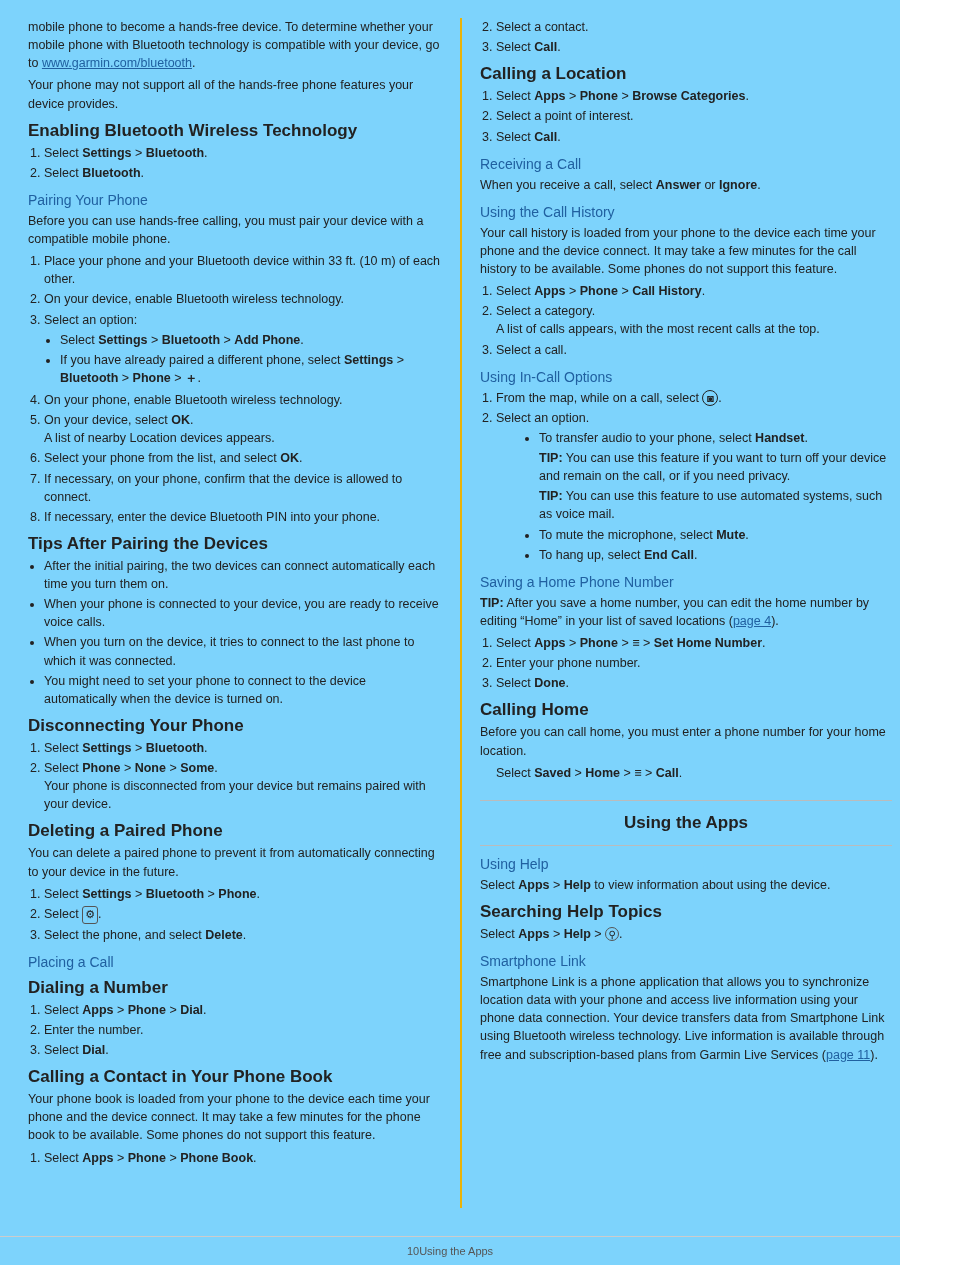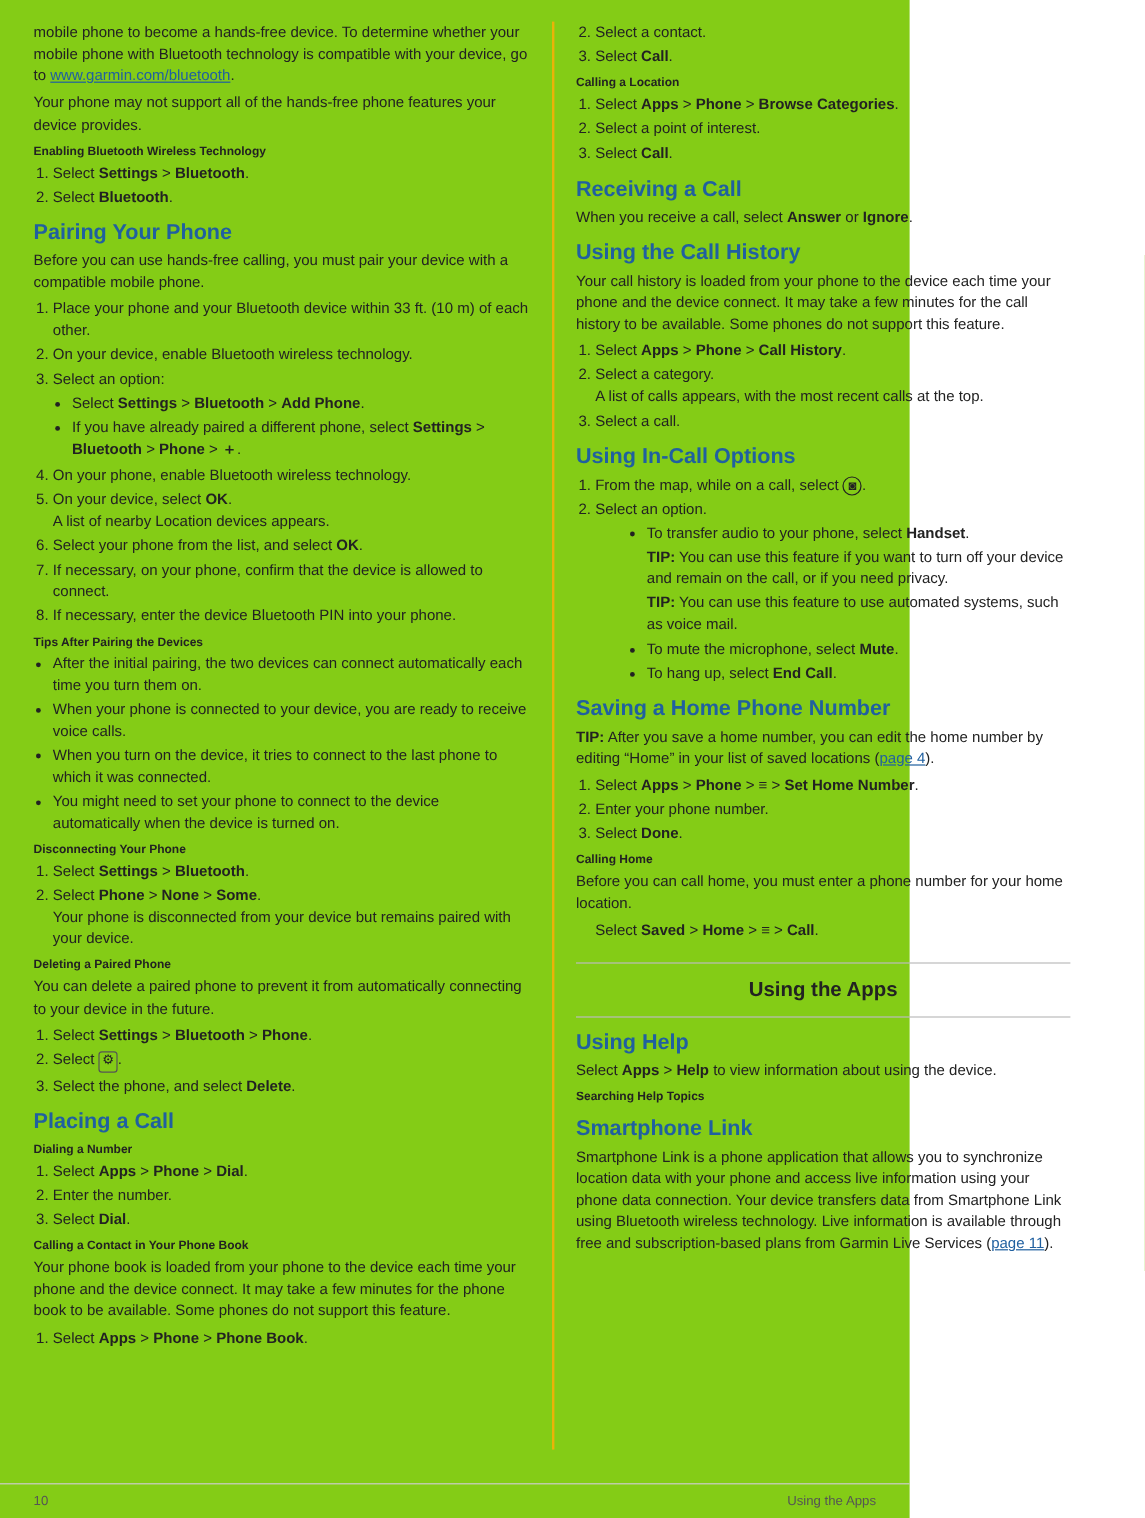--- a/index.html
+++ b/index.html
@@ -21,28 +21,28 @@
       width: 460px;
       padding: 0 18px 0 28px;
     }
     .col-right {
       width: 460px;
       padding: 0 28px 0 18px;
       border-left: 2px solid #eab308;
     }
     .section-heading {
       color: #2060a0;
-      font-size: 18px;
-      font-weight: bold;
+      font-size: 14px;
+      font-weight: normal;
       margin-bottom: 4px;
       margin-top: 10px;
     }
     .sub-heading {
       font-weight: bold;
-      font-size: 10px;
+      font-size: 17px;
       margin-top: 8px;
       margin-bottom: 3px;
     }
     p {
       margin-bottom: 4px;
       line-height: 1.45;
     }
     ol {
       margin-left: 16px;
       margin-bottom: 4px;
@@ -58,35 +58,35 @@
     }
     ul li {
       line-height: 1.45;
       margin-bottom: 2px;
     }
     .bold { font-weight: bold; }
     .link { color: #2060a0; text-decoration: underline; }
     .page-footer {
       display: flex;
       flex-direction: row;
-      justify-content: space-between;
+      justify-content: center;
       padding: 8px 28px;
       font-size: 11px;
       color: #555;
       border-top: 1px solid #ccc;
       margin-top: 10px;
     }
     .indent {
       margin-left: 24px;
     }
   </style>
 </head>
 <body>
 
-<div style="width:758px; min-height:1265px; display:flex; flex-direction:column; background:#84cc16;">
+<div style="width:900px; min-height:1265px; display:flex; flex-direction:column; background:#7dd3fc;">
   <div class="page" style="flex:1;">
 
     <div class="col-left">
       <p>
         mobile phone to become a hands-free device. To determine whether your mobile phone with Bluetooth technology is compatible with your device, go to <span class="link">www.garmin.com/bluetooth</span>.
       </p>
       <p style="margin-bottom:6px;">
         Your phone may not support all of the hands-free phone features your device provides.
       </p>
 
@@ -217,20 +217,21 @@
       <div style="text-align:center; margin: 18px 0 8px 0;">
         <hr style="border:none; border-top:1px solid #bbb; margin-bottom:12px;">
         <span style="font-size:17px; font-weight:bold;">Using the Apps</span>
         <hr style="border:none; border-top:1px solid #bbb; margin-top:12px;">
       </div>
 
       <div class="section-heading">Using Help</div>
       <p>Select <span class="bold">Apps</span> &gt; <span class="bold">Help</span> to view information about using the device.</p>
 
       <div class="sub-heading">Searching Help Topics</div>
+      <p>Select <span class="bold">Apps</span> &gt; <span class="bold">Help</span> &gt; <span style="display:inline-block;border:1px solid #555;border-radius:50%;width:14px;height:14px;text-align:center;line-height:13px;font-size:10px;">⚲</span>.</p>
 
       <div class="section-heading">Smartphone Link</div>
       <p>Smartphone Link is a phone application that allows you to synchronize location data with your phone and access live information using your phone data connection. Your device transfers data from Smartphone Link using Bluetooth wireless technology. Live information is available through free and subscription-based plans from Garmin Live Services (<span class="link">page 11</span>).</p>
     </div>
   </div>
 
   <div class="page-footer">
     <span>10</span>
     <span>Using the Apps</span>
   </div>

